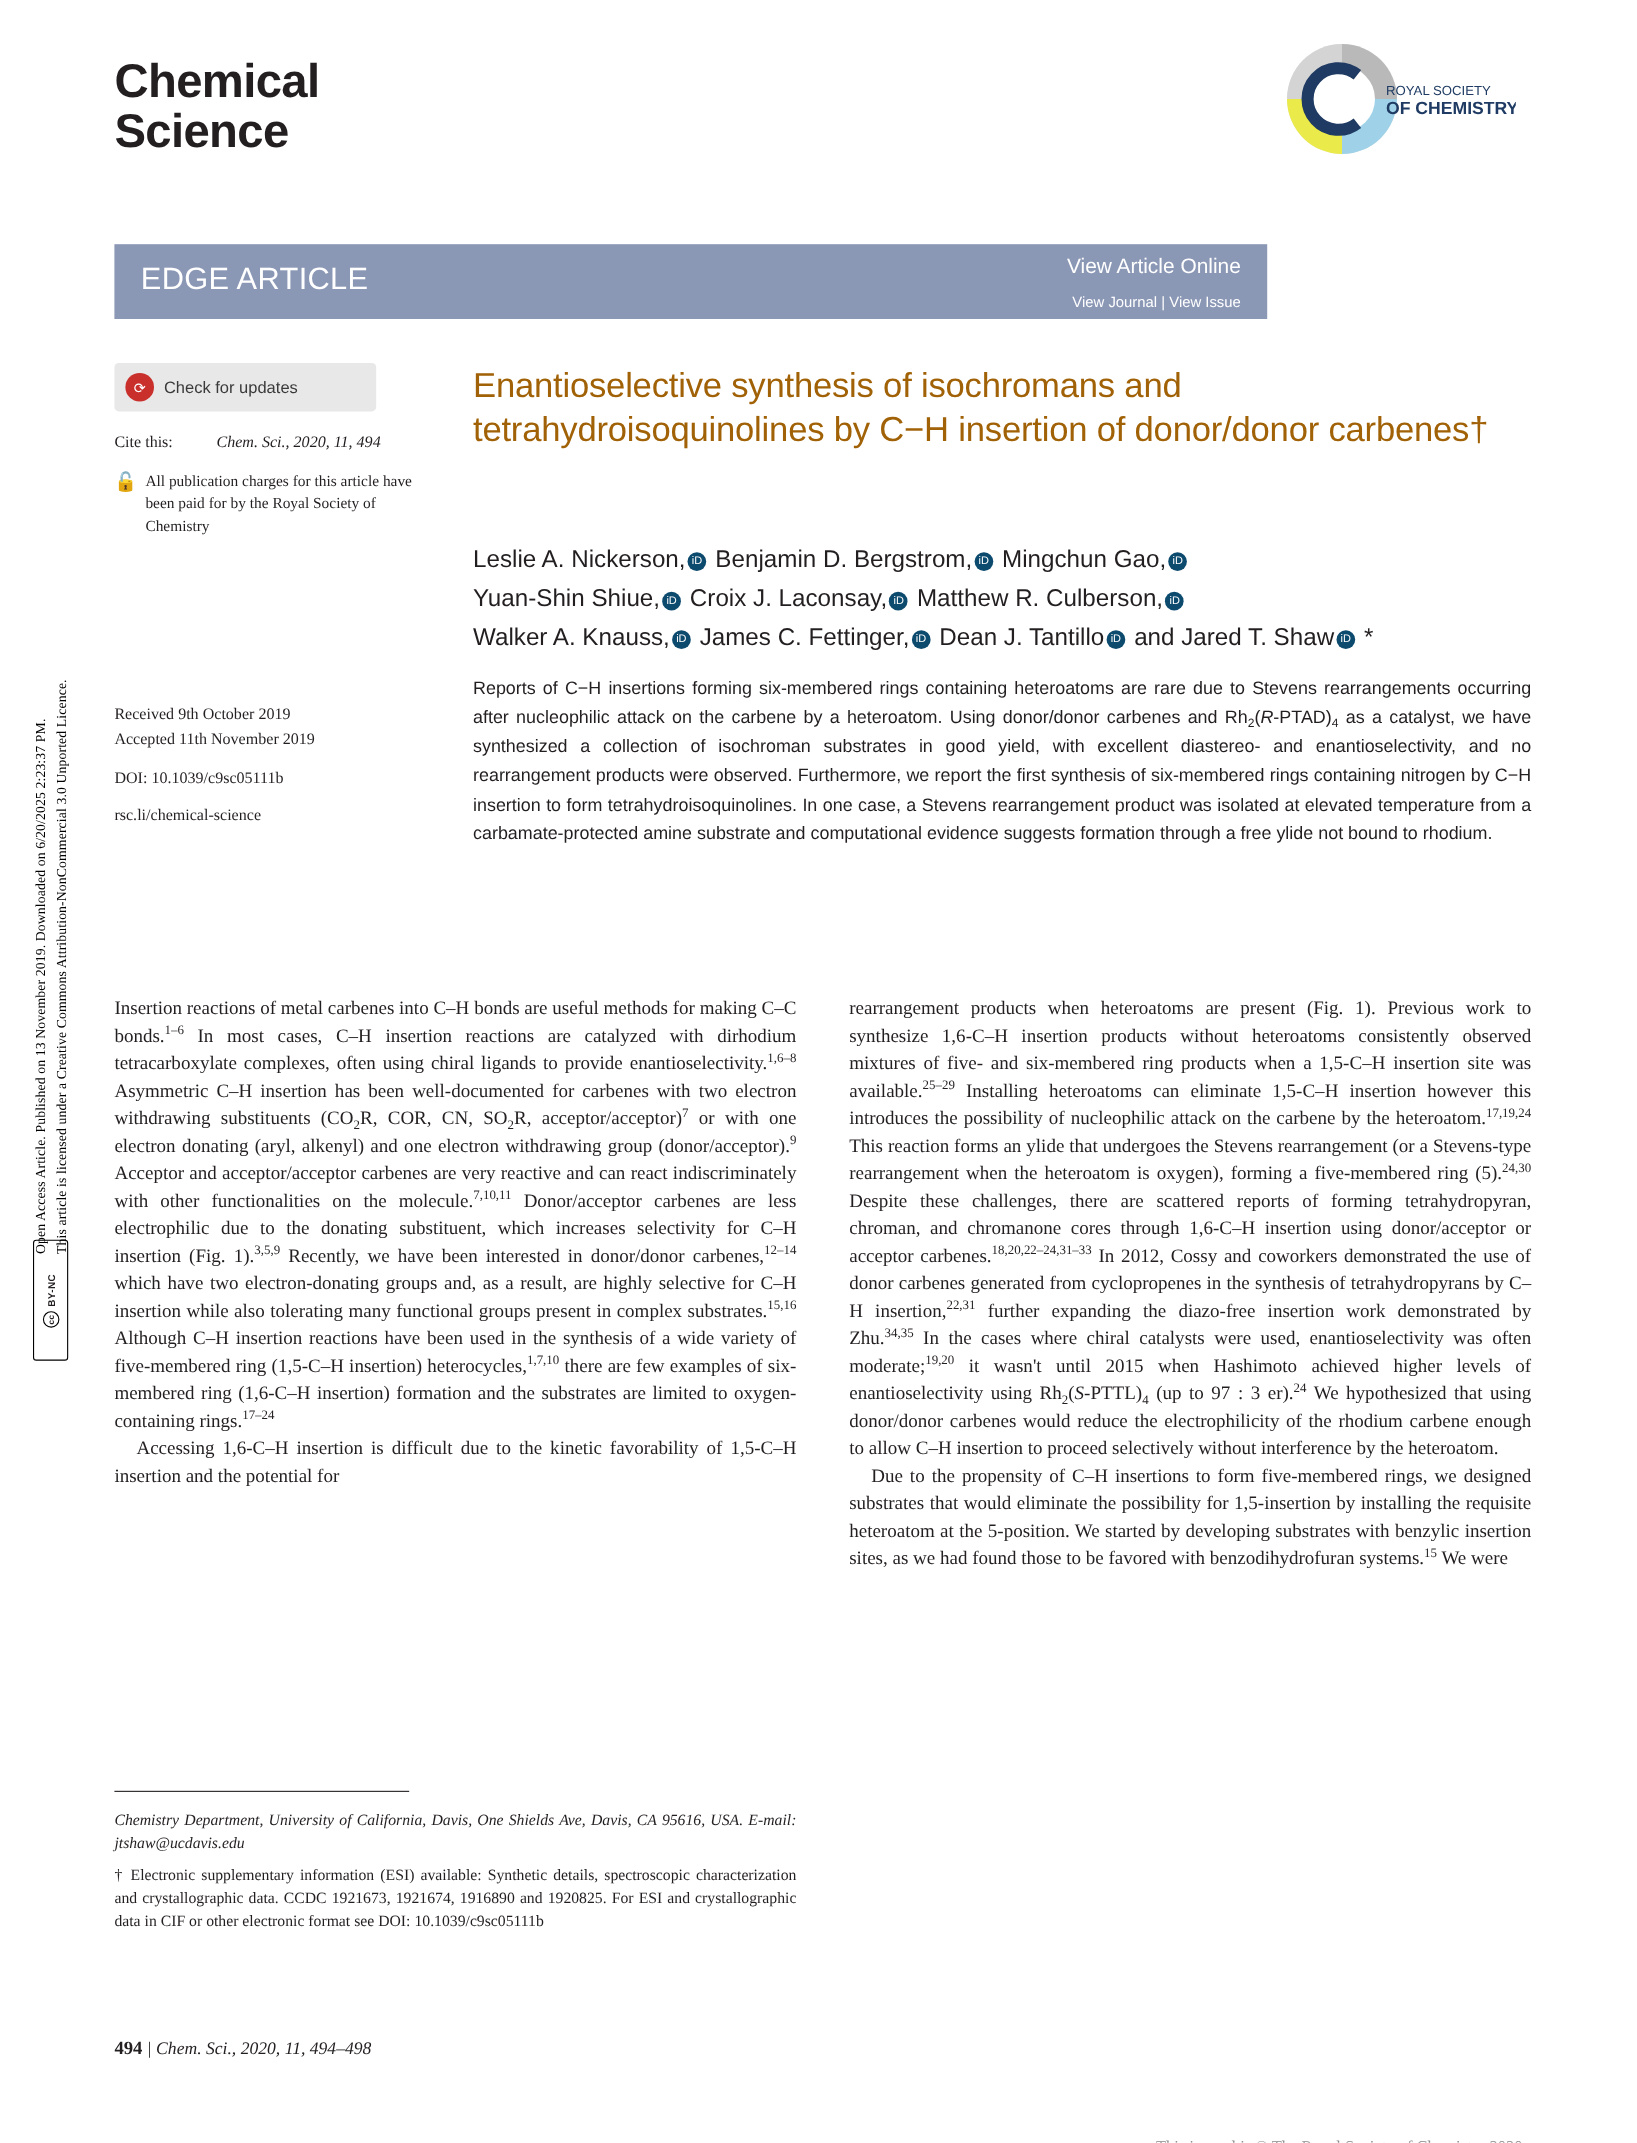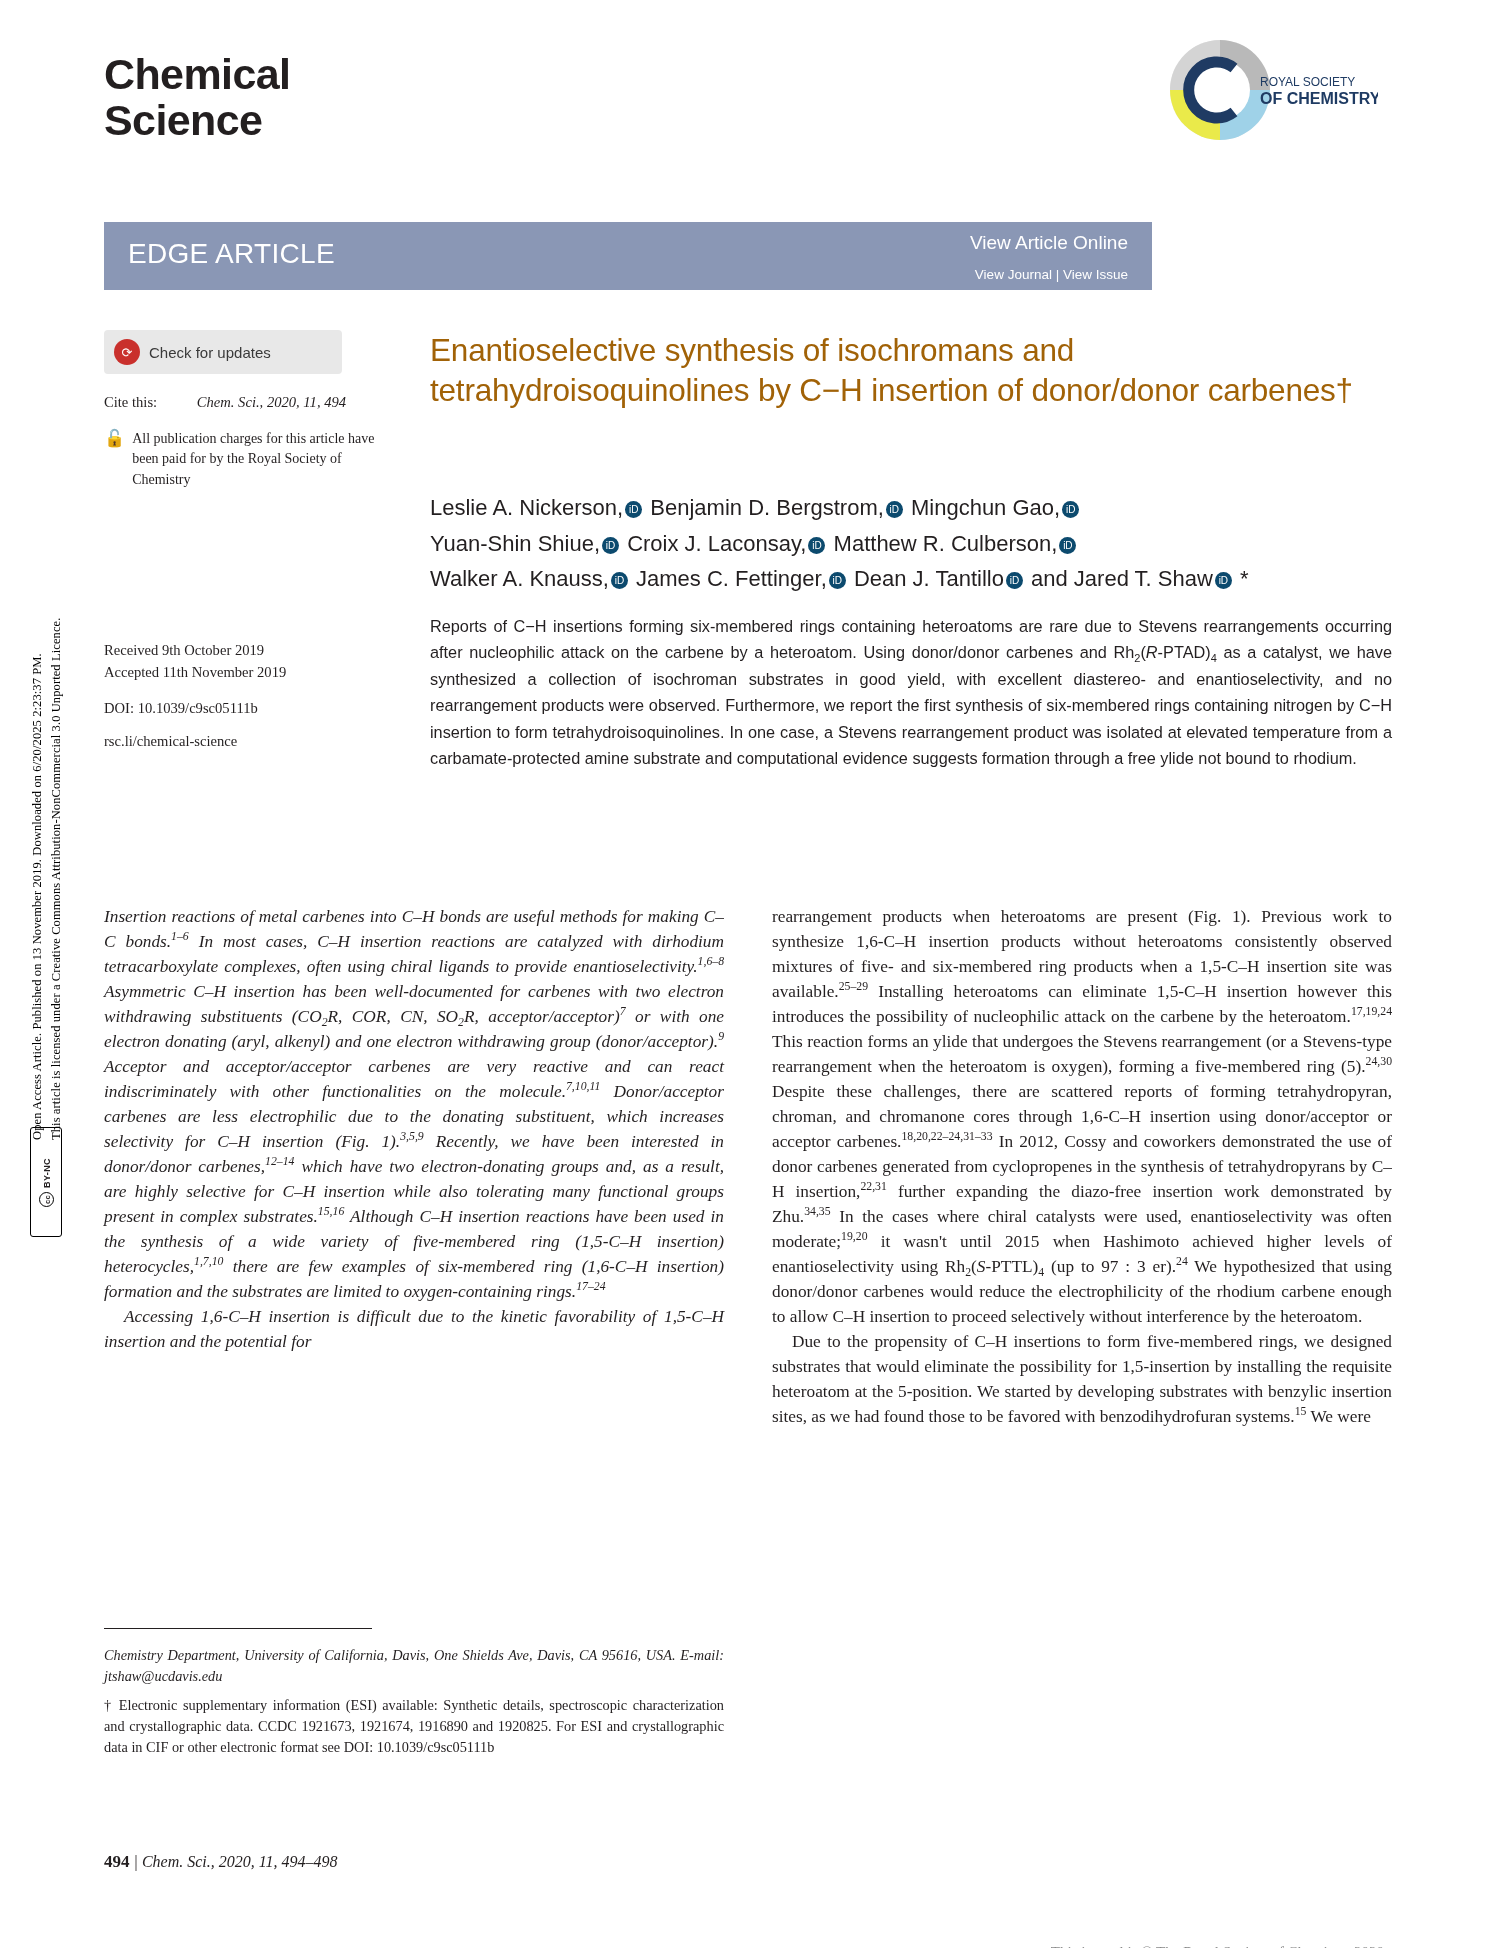--- a/index.html
+++ b/index.html
@@ -175,21 +175,21 @@
     position:absolute;
     top:905px;
     width:620px;
     font-size:17.3px;
     line-height:1.445;
     text-align:justify;
     color:#231f20;
     font-family:"Liberation Serif", serif;
     hyphens:auto;
   }
-  .col.left{ left:104px;font-style:italic; }
+  .col.left{ left:104px; }
   .col.right{ left:772px; }
   .col p{ margin:0; text-indent:0; }
   .col p + p{ text-indent:20px; }
   sup{ font-size:0.68em; vertical-align:super; line-height:0; }
   sub{ font-size:0.68em; vertical-align:sub; line-height:0; }
 
   .footnote-rule{
     position:absolute;
     left:104px; top:1628px;
     width:268px; height:1px;

